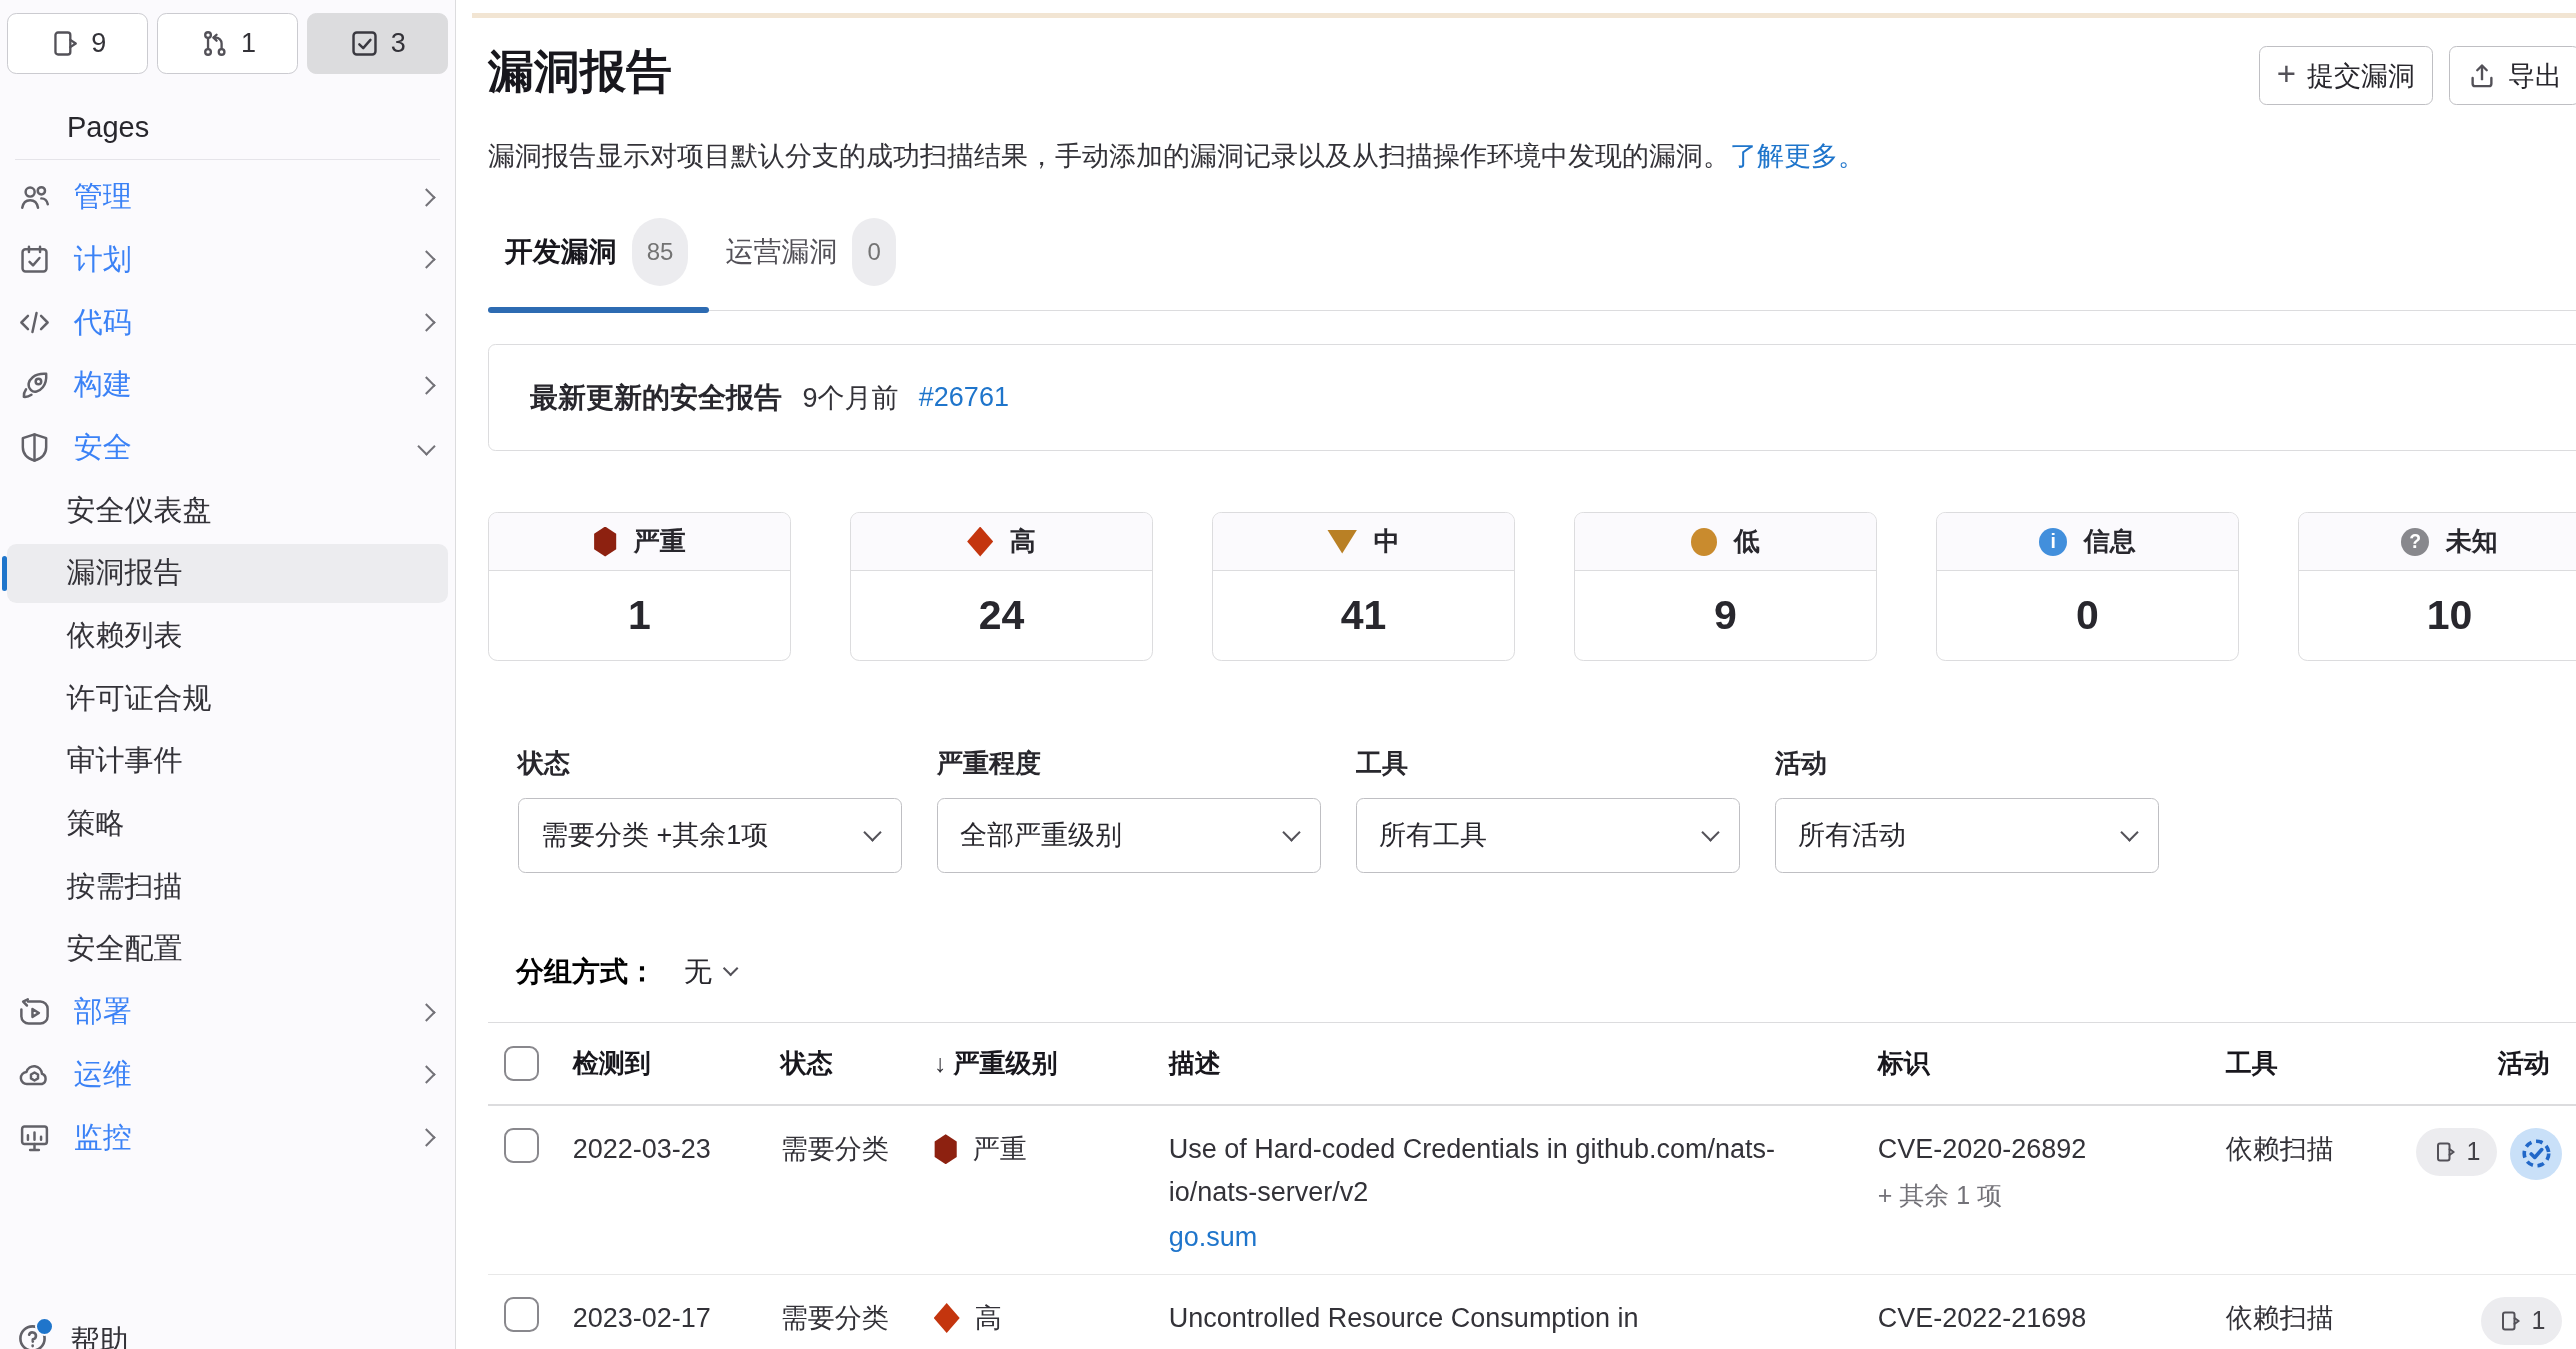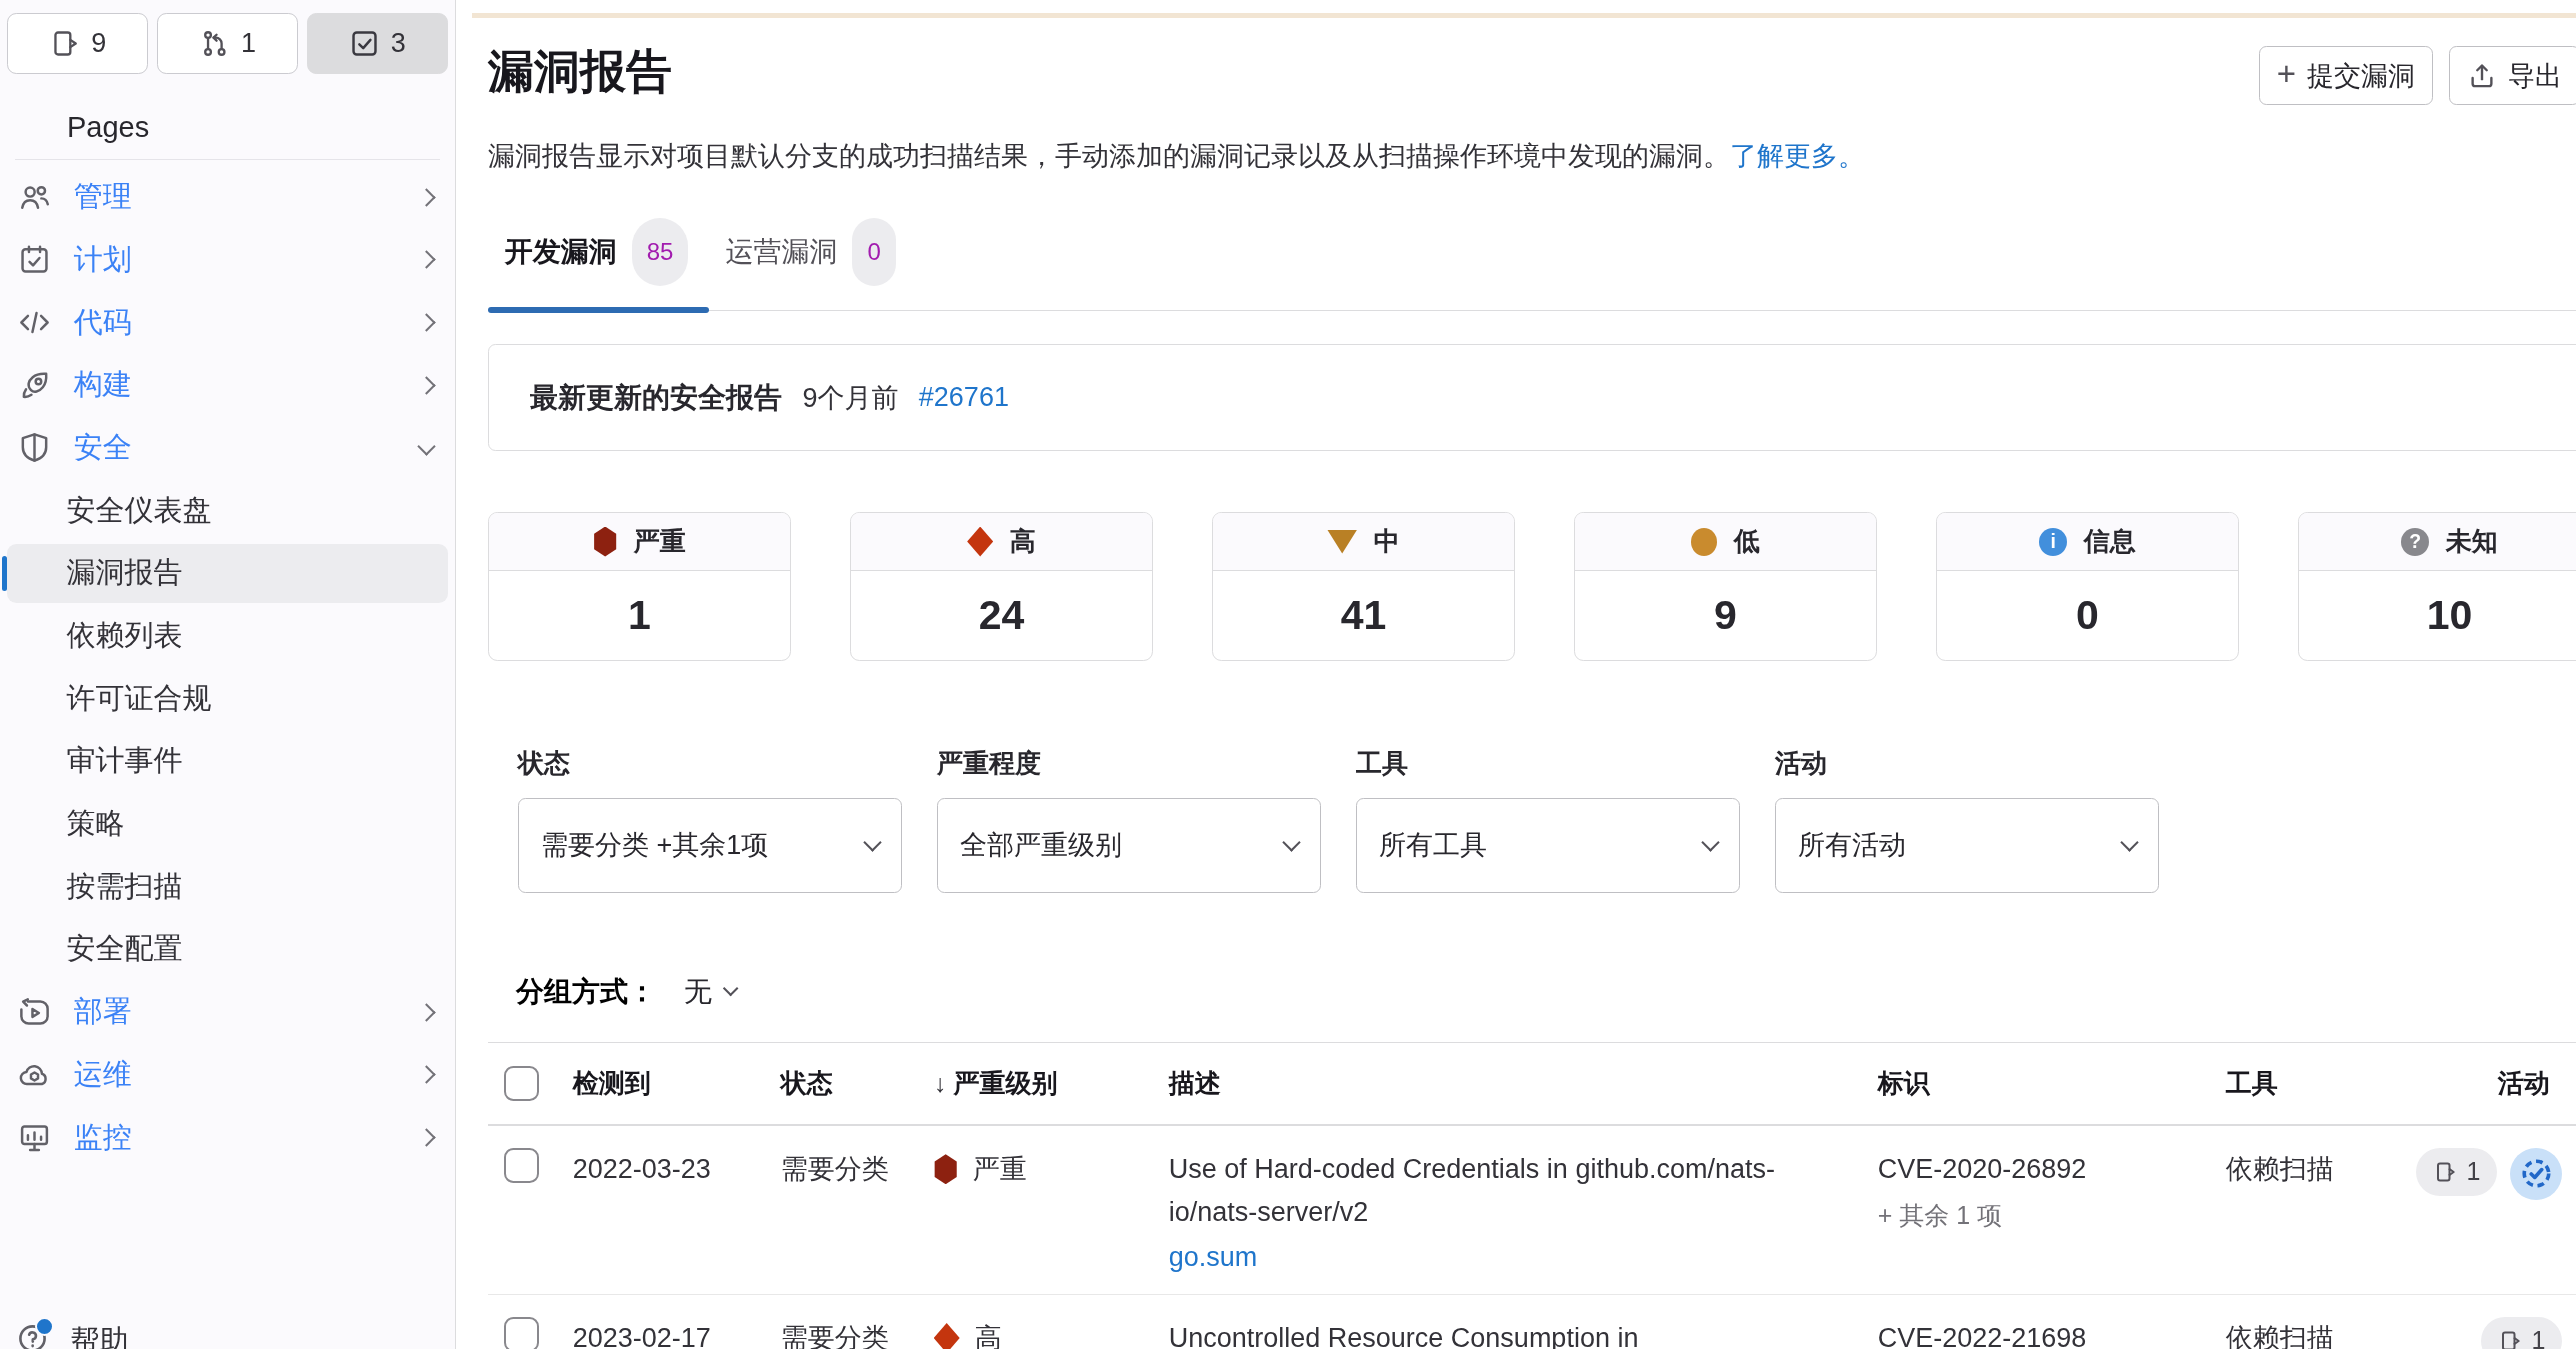--- a/index.html
+++ b/index.html
@@ -38,41 +38,41 @@
   .actions{position:absolute;left:1802px;top:46px;display:flex;gap:16.7px;white-space:nowrap;}
   .btn{height:57px;border:1.9px solid #bfbfc3;border-radius:7.4px;background:#fff;display:flex;align-items:center;gap:11px;padding:0 16.7px;font-size:27px;color:#28272d;cursor:pointer;}
   .plus-glyph{font-size:33px;color:#535158;line-height:1;margin-top:-3.7px;}
   .desc{margin:35px 0 0 0;font-size:27px;color:#333238;}
   a.link{color:#1f75cb;text-decoration:none;cursor:pointer;}
   
   .tabs{margin-top:44px;display:flex;border-bottom:1.9px solid #dcdcde;width:2128px;}
   .tab{position:relative;display:flex;align-items:center;gap:15px;padding:0 20.4px 24px 16.7px;font-size:28px;color:#535158;cursor:pointer;}
   .tab.active{color:#18171d;font-weight:700;}
   .tab.active::after{content:"";position:absolute;left:0;right:0;bottom:-2.8px;height:5.6px;border-radius:3.7px;background:#2d6bb2;}
-  .badge{background:#ececef;color:#a21caf;font-size:24px;font-weight:400;border-radius:924px;padding:22px 15px;line-height:1;}
+  .badge{background:#ececef;color:#737373;font-size:24px;font-weight:400;border-radius:924px;padding:22px 15px;line-height:1;}
   
   .banner{margin-top:33px;height:105px;border:1.9px solid #dcdcde;border-radius:7.4px;background:#fff;display:flex;align-items:center;gap:20.4px;padding-left:41px;width:2087px;}
   .banner b{font-size:28px;color:#28272d;}
   .banner .btime{color:#333238;}
   
   .cards{margin-top:61px;display:grid;grid-template-columns:repeat(6,303px);gap:59px;}
   .card{border:1.9px solid #dcdcde;border-radius:9.3px;background:#fff;overflow:hidden;}
   .card-head{height:57px;background:#fbfafd;border-bottom:1.9px solid #dcdcde;display:flex;align-items:center;justify-content:center;gap:16.7px;font-size:26px;font-weight:700;color:#28272d;}
   .card-val{height:89px;display:flex;align-items:center;justify-content:center;font-size:41px;font-weight:700;color:#28272d;}
   .sev{display:inline-block;flex:0 0 auto;}
   .sev-critical{width:24px;height:30px;clip-path:polygon(50% 0,96% 24%,96% 76%,50% 100%,4% 76%,4% 24%);}
   .sev-high{width:26px;height:30px;clip-path:polygon(50% 0,100% 50%,50% 100%,0 50%);}
   .sev-medium{width:30px;height:24px;clip-path:polygon(0 0,100% 0,50% 100%);}
   .sev-low{width:26px;height:28px;border-radius:50%;}
   .sev-round{width:28px;height:28px;border-radius:50%;color:#fff;font-size:19.4px;font-weight:700;display:flex;align-items:center;justify-content:center;}
   
   .filters{margin:85px 0 0 30px;display:flex;gap:35px;}
   .fgroup{width:384px;}
   .flabel{font-size:26px;font-weight:700;color:#28272d;margin-bottom:16.7px;}
-  .fbox{height:57px;border:1.9px solid #bfbfc3;border-radius:7.4px;background:#fff;display:flex;align-items:center;padding:18px 22px;font-size:27px;color:#28272d;cursor:pointer;}
+  .fbox{height:57px;border:1.9px solid #bfbfc3;border-radius:7.4px;background:#fff;display:flex;align-items:center;padding:8px 22px;font-size:27px;color:#28272d;cursor:pointer;}
   .fbox .fchev{margin-left:auto;width:11px;height:11px;border-right:2.8px solid #535158;border-bottom:2.8px solid #535158;transform:rotate(45deg);margin-top:-5.6px;}
   
   .groupby{margin:80px 0 0 28px;display:flex;align-items:center;font-size:28px;}
   .groupby .glabel{font-weight:700;color:#000000;}
   .groupby .gval{margin-left:28px;display:flex;align-items:center;gap:13px;color:#28272d;cursor:pointer;}
   .gchev{width:9.3px;height:9.3px;border-right:2.8px solid #535158;border-bottom:2.8px solid #535158;transform:rotate(45deg);margin-top:-5.6px;}
   
   .vtable{margin-top:31px;width:2128px;}
   .vt-row{display:grid;grid-template-columns:69px 208px 153px 235px 709px 348px 272px 134px;}
   .vt-head{border-top:1.9px solid #dcdcde;border-bottom:2.8px solid #dcdcde;align-items:center;height:81px;font-size:26px;font-weight:700;color:#18171d;}

